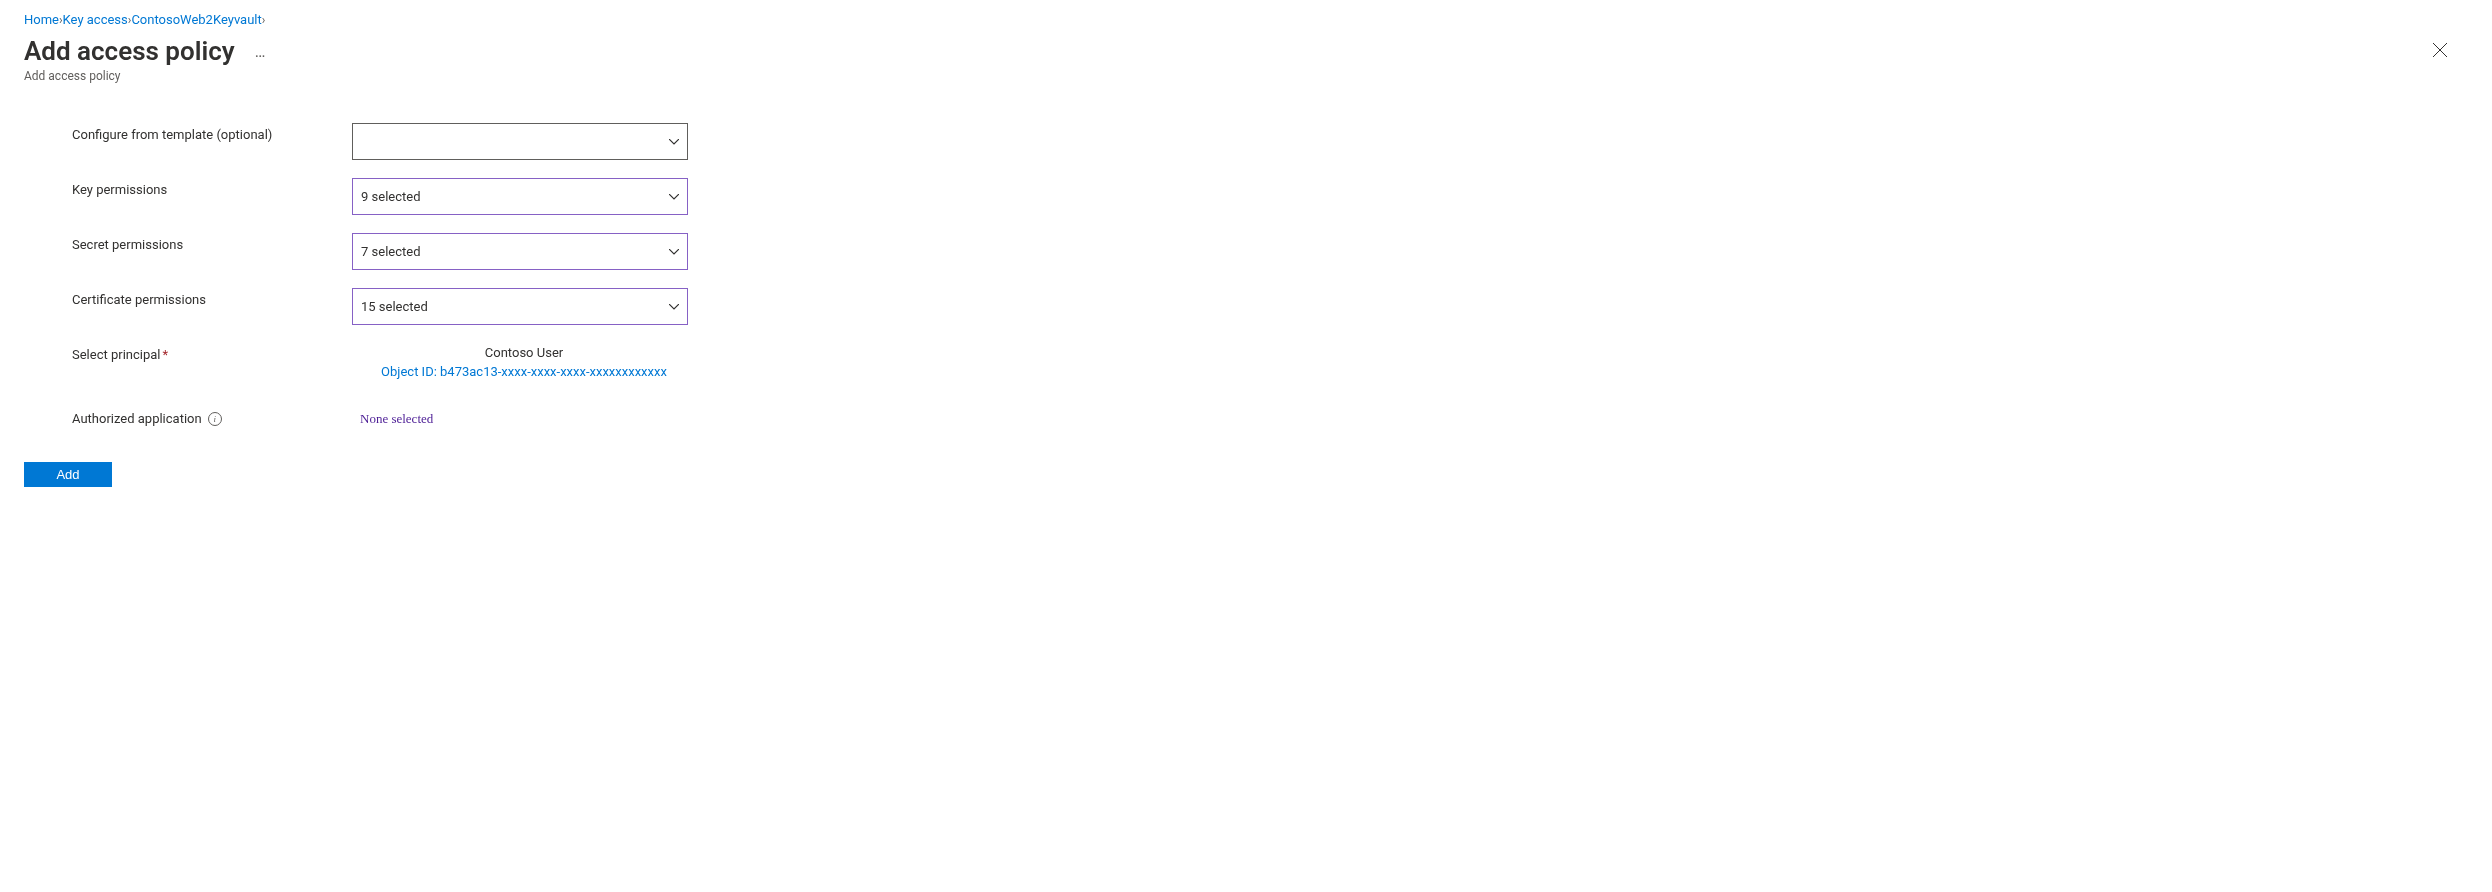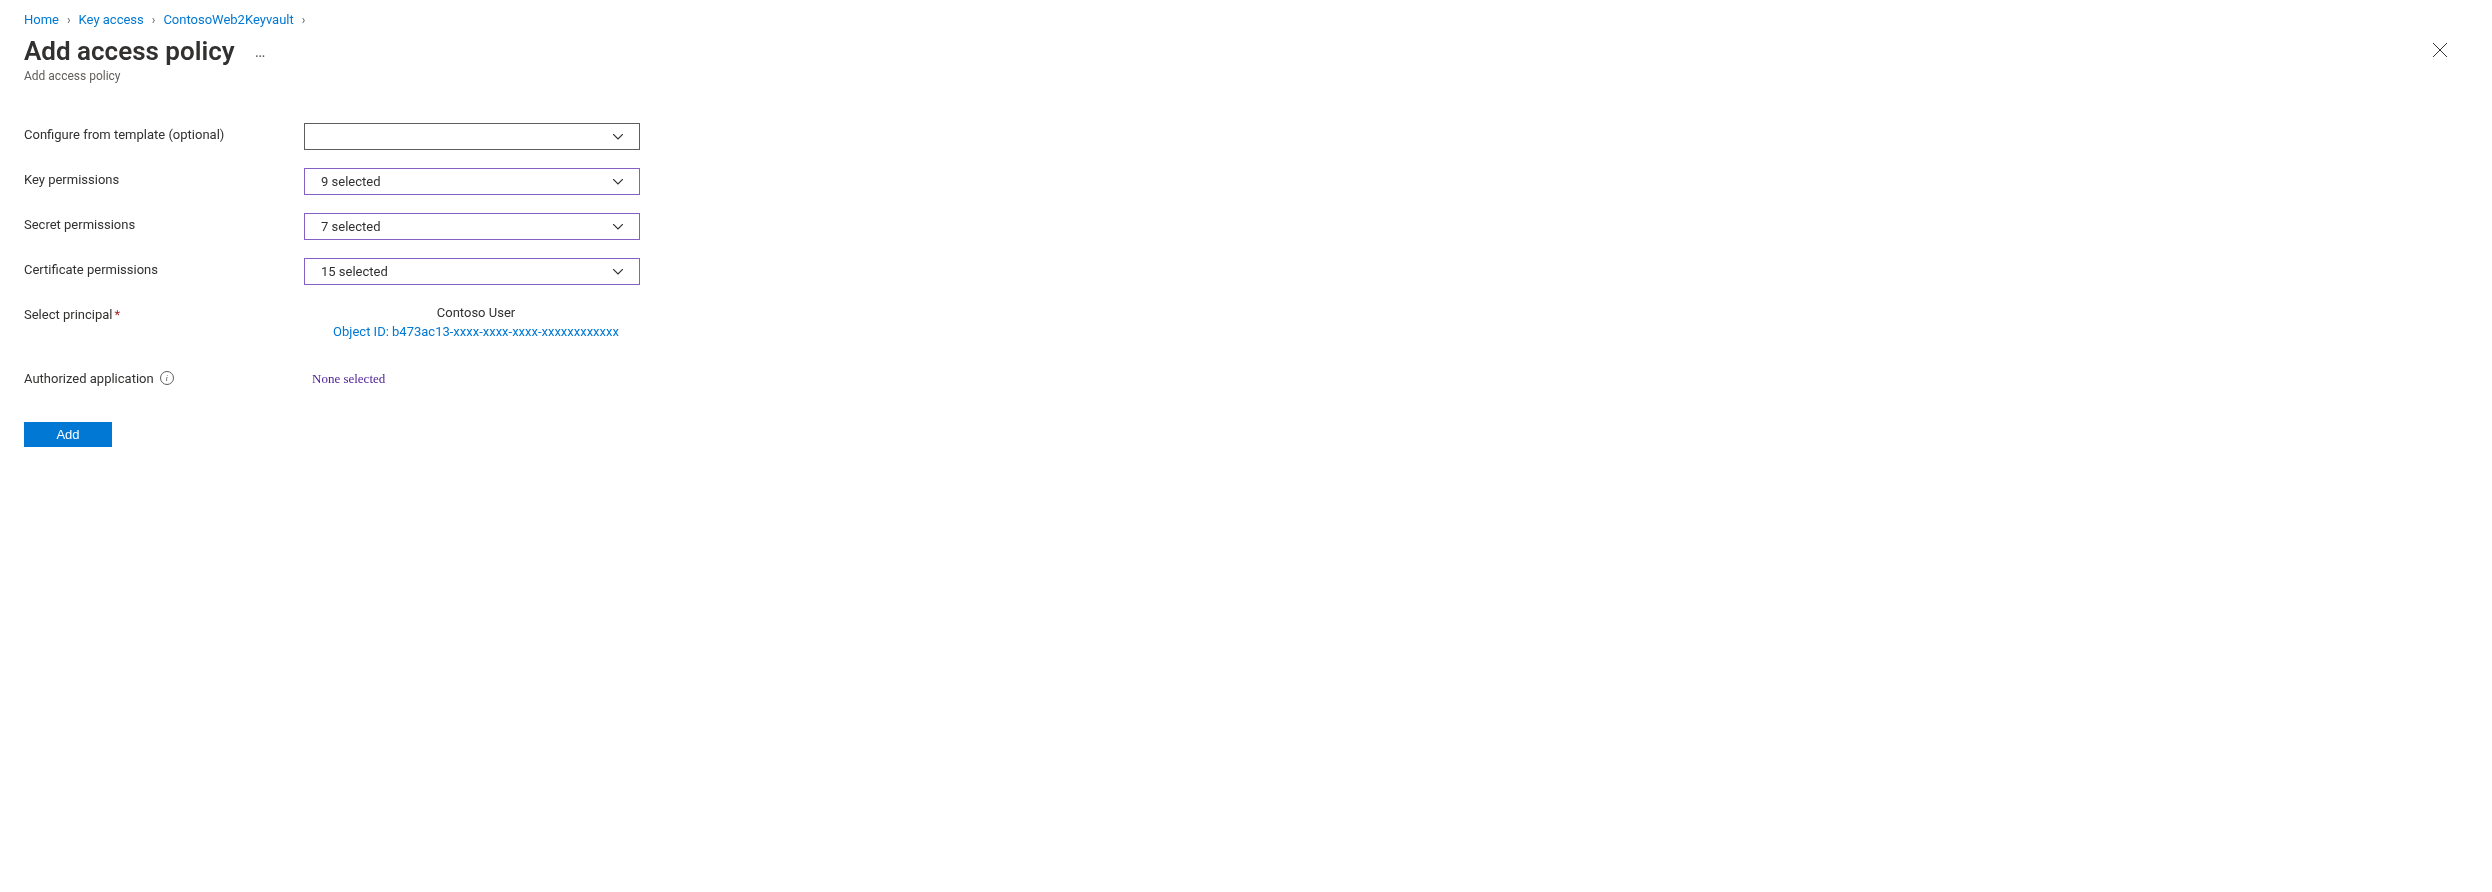--- a/index.html
+++ b/index.html
@@ -11,21 +11,20 @@
       font-family: "Segoe UI", -apple-system, BlinkMacSystemFont, Roboto, "Helvetica Neue", sans-serif;
       font-size: 13px;
       color: #323130;
       background: #ffffff;
       padding: 12px 24px;
       width: 2492px;
     }
     .breadcrumb {
       display: flex;
       align-items: center;
-      gap: 8px;
       font-size: 13px;
       margin-bottom: 8px;
     }
     .breadcrumb a {
       color: #0078d4;
       text-decoration: none;
       cursor: pointer;
     }
     .breadcrumb .sep {
       color: #605e5c;
@@ -78,22 +77,23 @@
       margin-bottom: 18px;
       min-height: 27px;
     }
     .form-label {
       width: 280px;
       flex-shrink: 0;
       font-size: 13px;
       color: #323130;
       padding-top: 4px;
       display: flex;
-      align-items: flex-start;
+      align-items: flex-end;
       gap: 6px;
+      margin-left: 48px;
     }
     .required-star {
       color: #a4262c;
       margin-left: 2px;
     }
     .info-icon {
       display: inline-flex;
       align-items: center;
       justify-content: center;
       width: 14px;
@@ -107,24 +107,24 @@
       font-family: Georgia, serif;
     }
     .form-control {
       width: 336px;
     }
     .dropdown {
       display: flex;
       align-items: center;
       justify-content: space-between;
       width: 100%;
-      height: 27px;
+      height: 37px;
       border: 1px solid #605e5c;
       background: #ffffff;
-      padding: 0 16px;
+      padding: 0 8px;
       cursor: pointer;
       font-size: 13px;
       color: #323130;
     }
     .dropdown.highlighted {
       border: 1px solid #8661c5;
     }
     .dropdown .chev {
       width: 10px;
       height: 6px;

